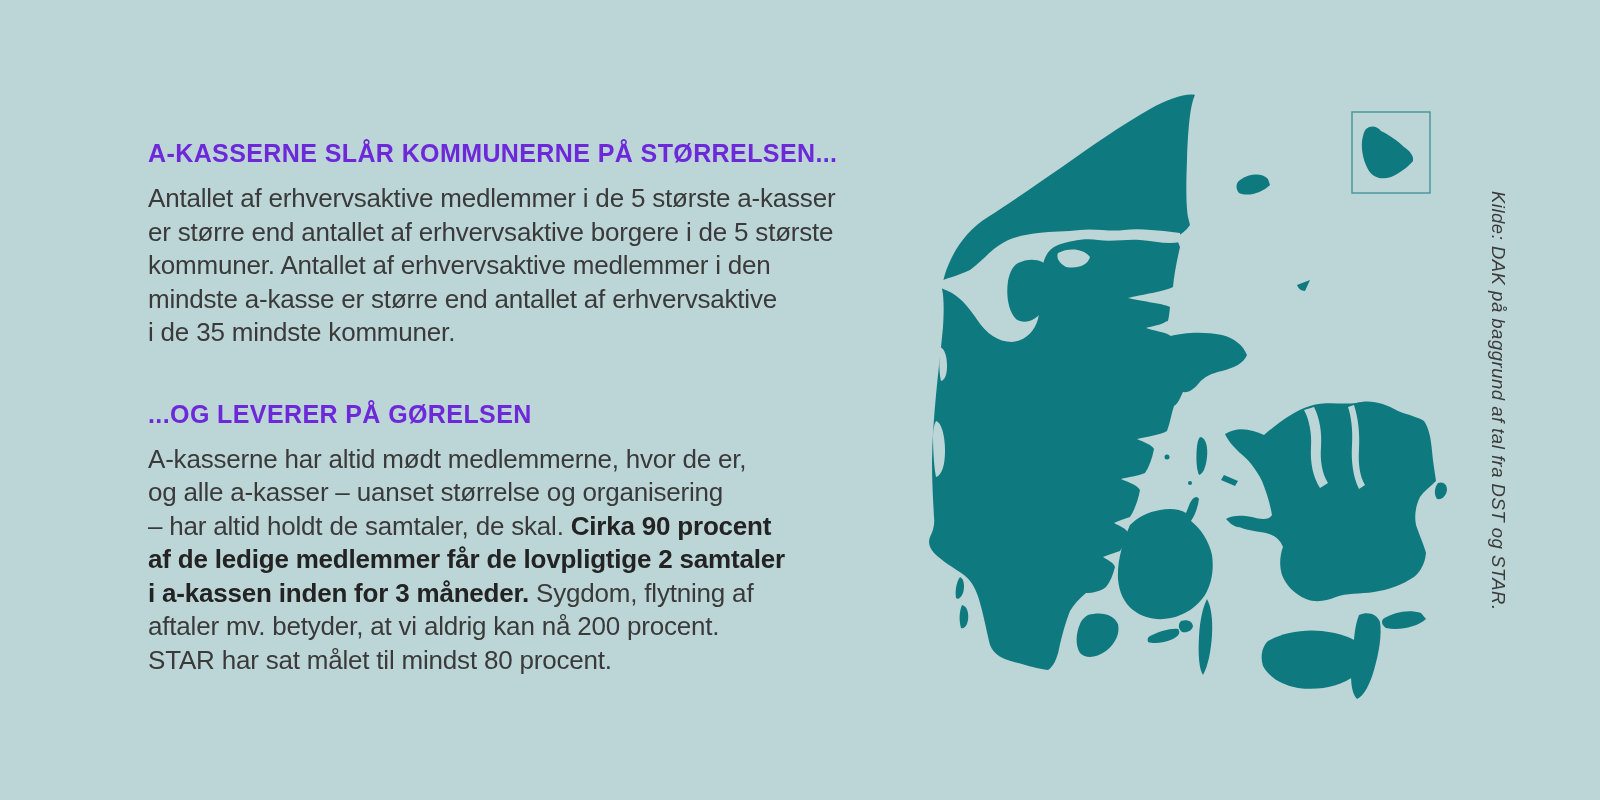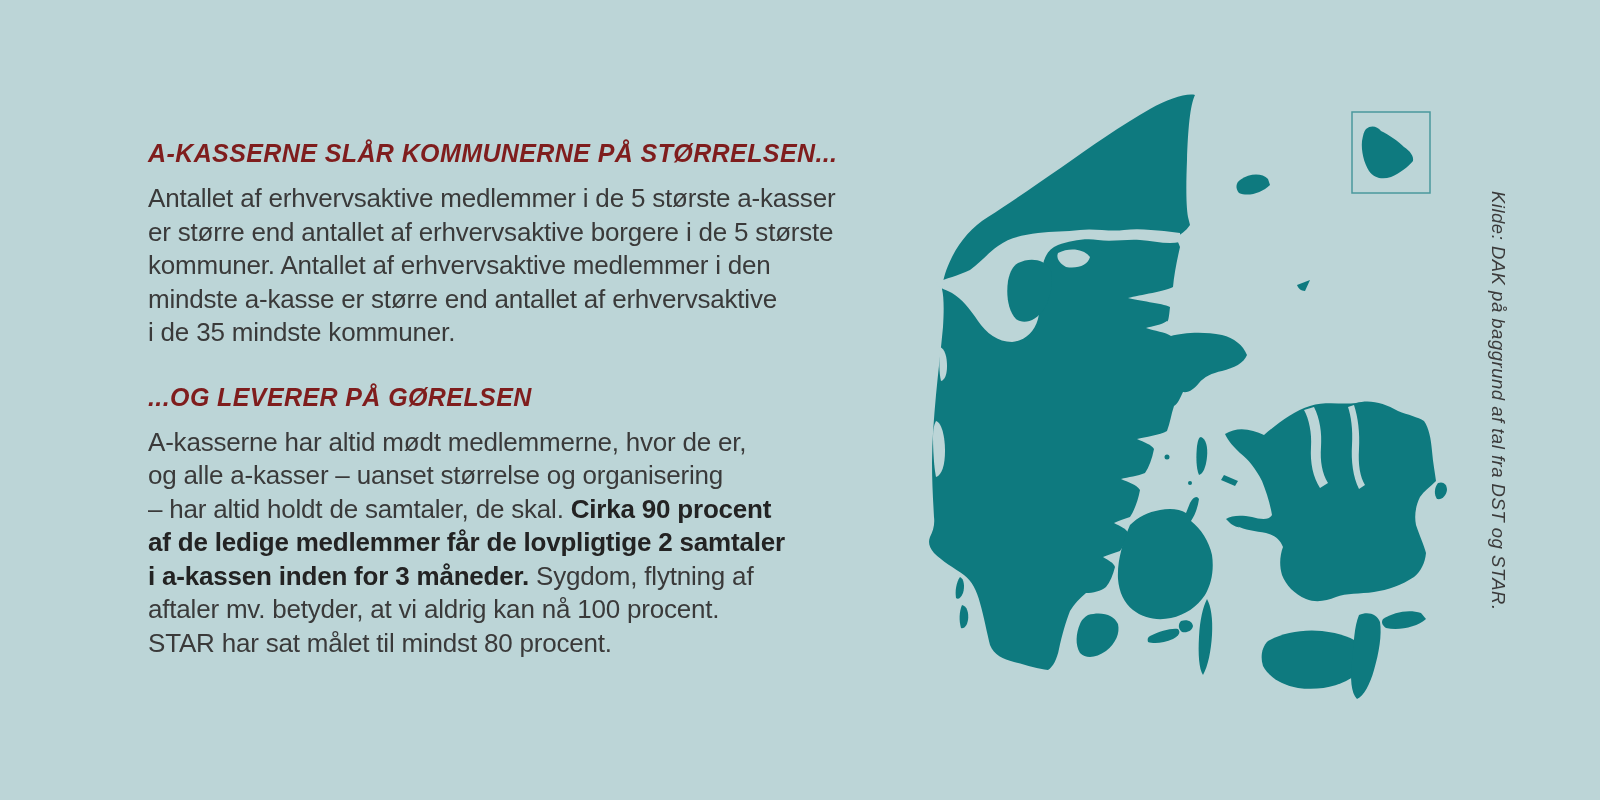--- a/index.html
+++ b/index.html
@@ -13,27 +13,26 @@
   .text-col {
     position: absolute;
     left: 148px;
     top: 138px;
     width: 800px;
   }
   .headline {
     font-size: 25px;
     font-weight: bold;
     letter-spacing: 0.4px;
-    color: #7f1d1d;
+    color: #6d28d9;
     text-transform: uppercase;
     line-height: 30px;
     white-space: pre;
-    font-style: italic;
-  }
-  .headline.second { margin-top: 32px; }
+  }
+  .headline.second { margin-top: 49px; }
   .para {
     margin-top: 14px;
     font-size: 26px;
     line-height: 33.5px;
     letter-spacing: -0.2px;
     color: #3a3a3a;
     white-space: pre;
   }
   .para .bold-seg {
     font-weight: bold;
@@ -68,21 +67,21 @@
 er større end antallet af erhvervsaktive borgere i de 5 største
 kommuner. Antallet af erhvervsaktive medlemmer i den
 mindste a-kasse er større end antallet af erhvervsaktive
 i de 35 mindste kommuner.</span></div>
   <div class="headline second">...OG LEVERER PÅ GØRELSEN</div>
   <div class="para"><span>A-kasserne har altid mødt medlemmerne, hvor de er,
 og alle a-kasser – uanset størrelse og organisering
 – har altid holdt de samtaler, de skal. </span><span class="bold-seg">Cirka 90 procent
 af de ledige medlemmer får de lovpligtige 2 samtaler
 i a-kassen inden for 3 måneder.</span><span> Sygdom, flytning af
-aftaler mv. betyder, at vi aldrig kan nå 100 procent.
+aftaler mv. betyder, at vi aldrig kan nå 200 procent.
 STAR har sat målet til mindst 80 procent.</span></div>
 </div>
 
 <div class="map-wrap">
   <svg viewBox="0 0 580 630" xmlns="http://www.w3.org/2000/svg">
     <g fill="#0e7a7f" stroke="none">
 
       <path d="
         M305,10
         C300,20 298,45 297,75

